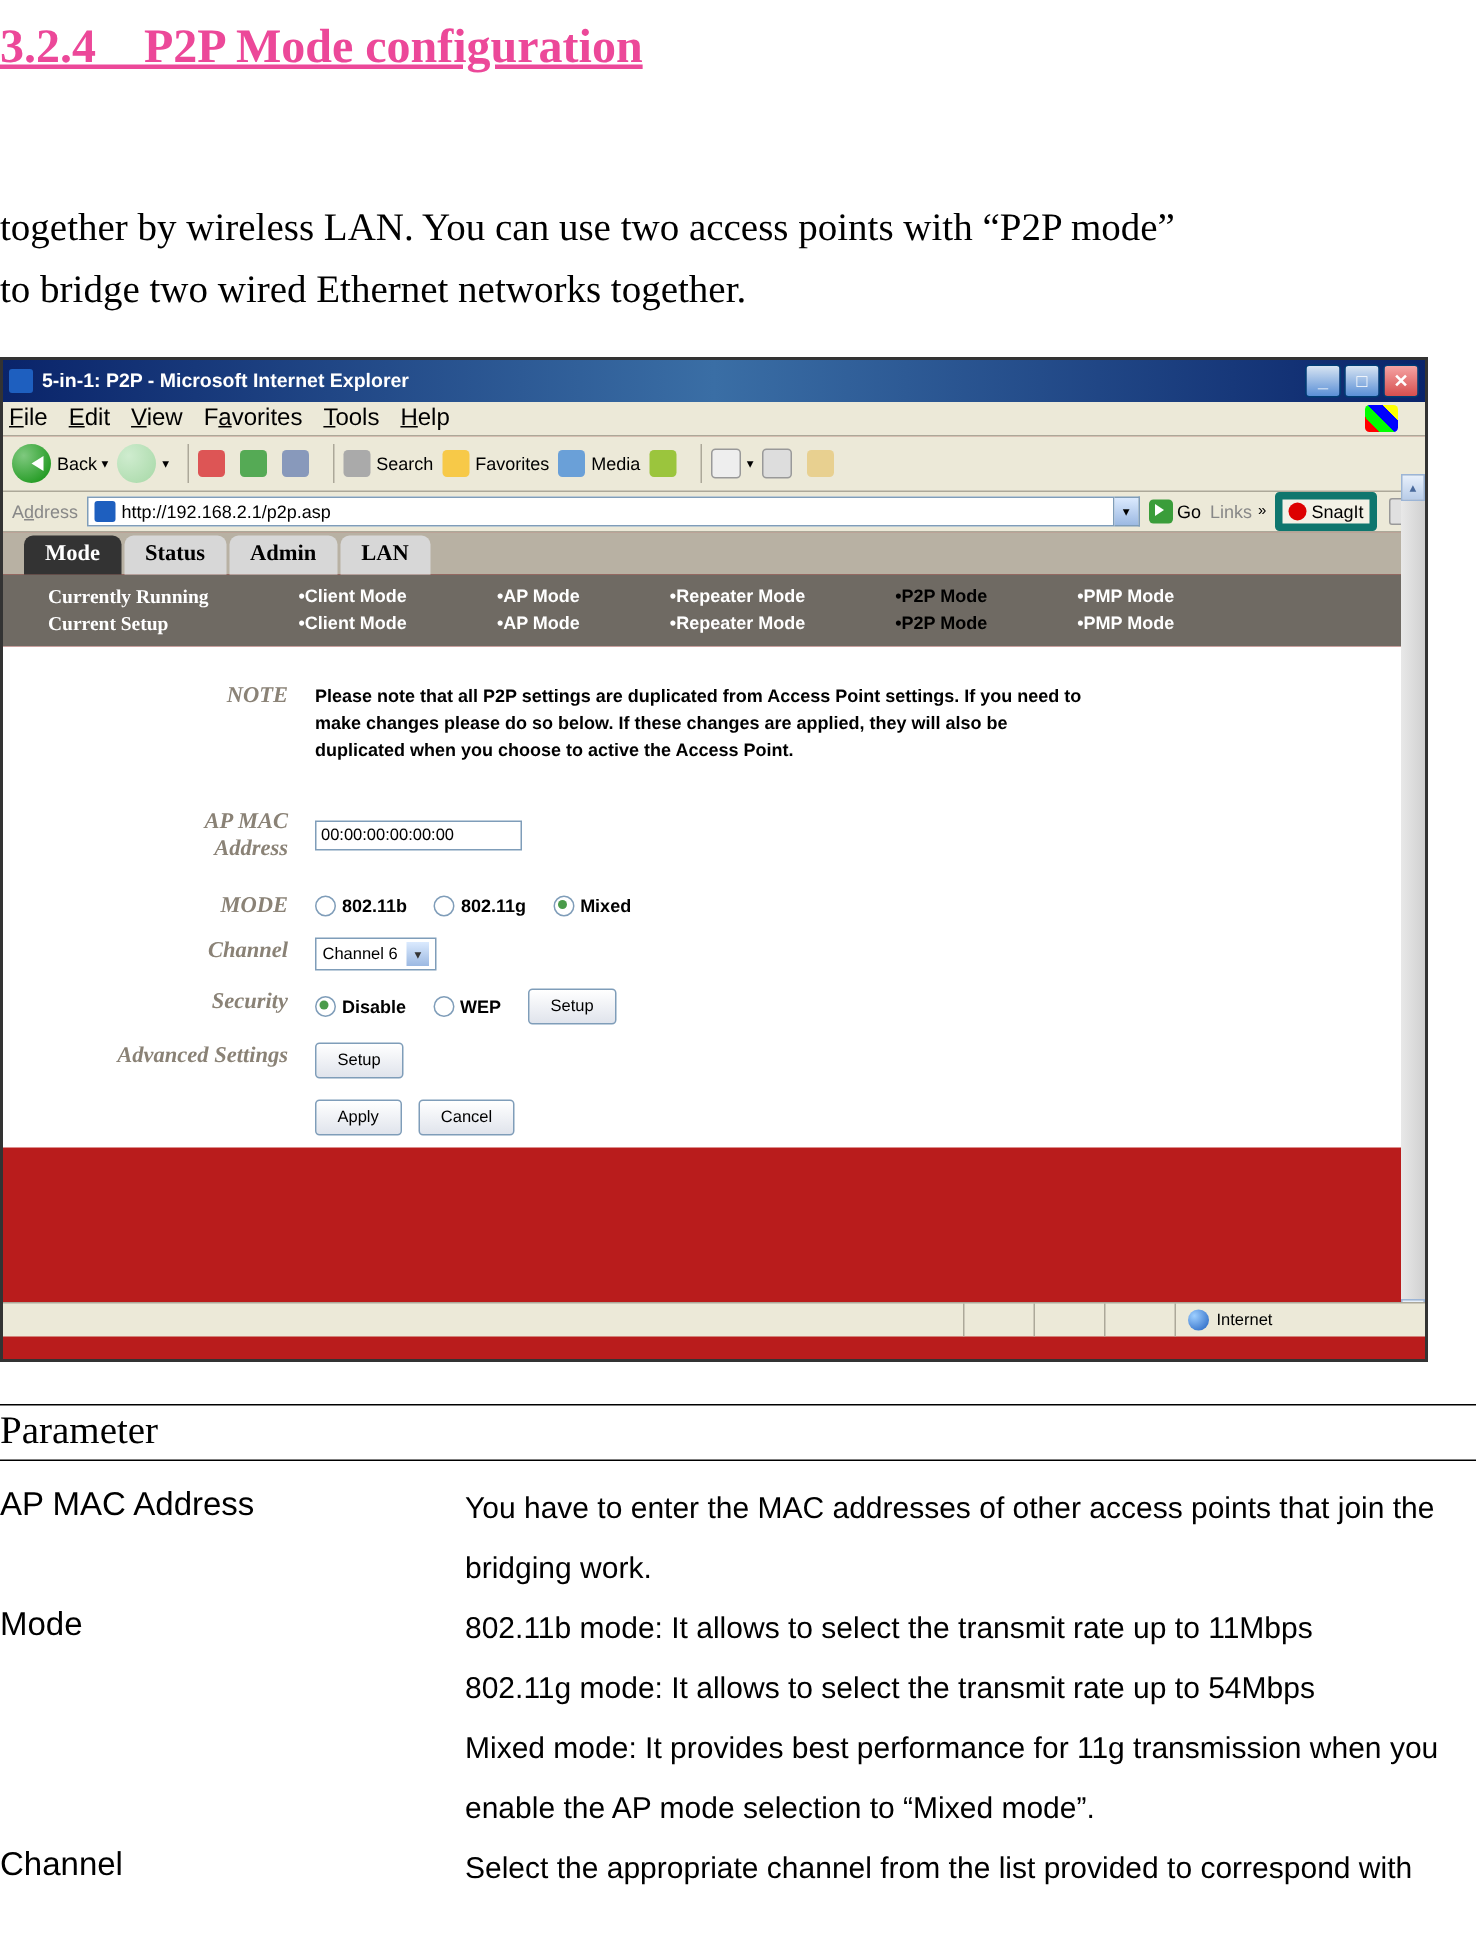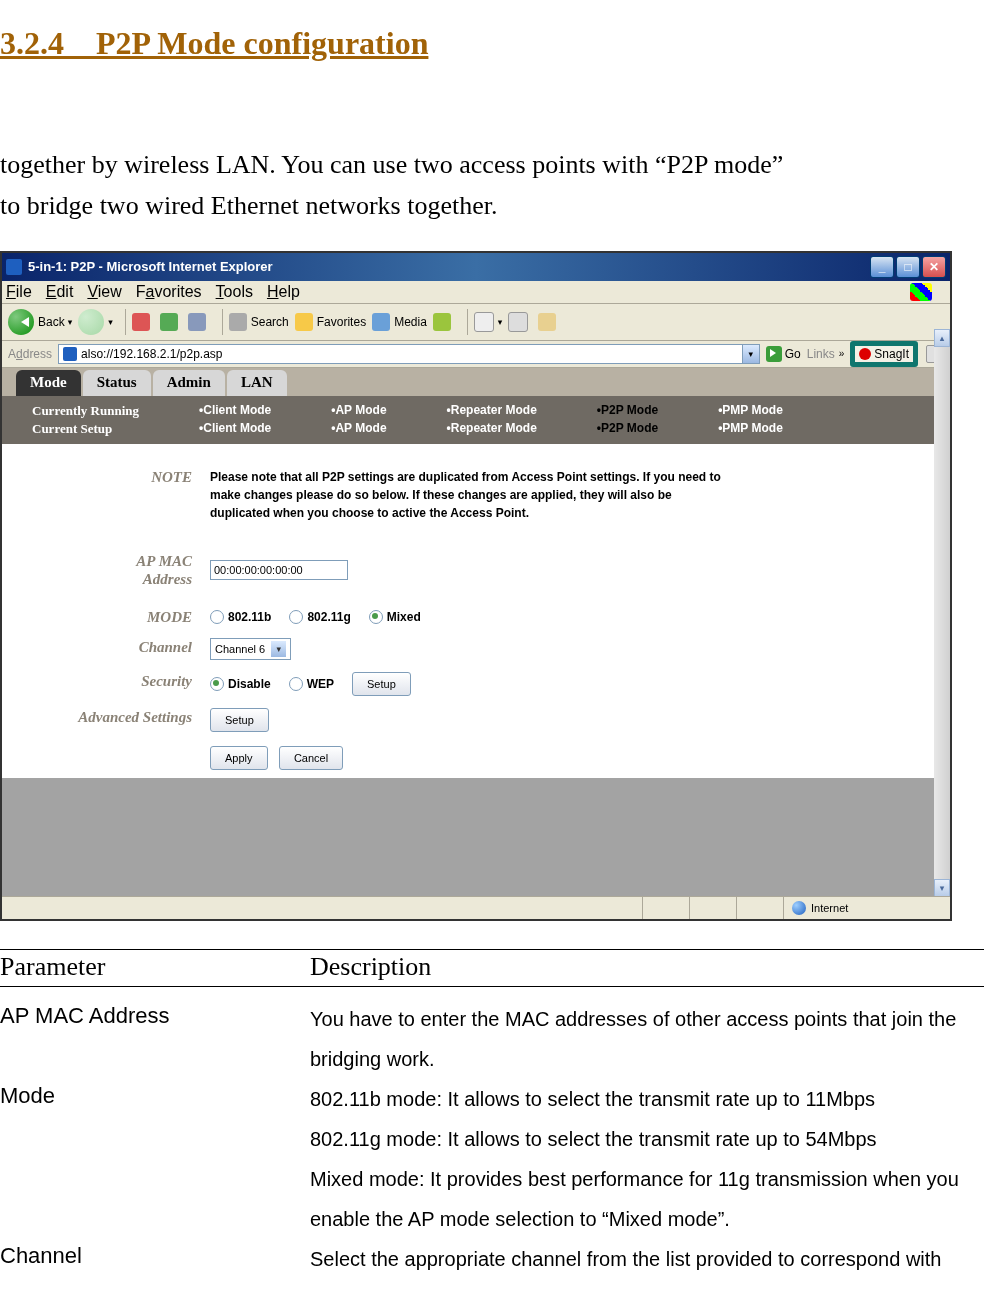--- a/index.html
+++ b/index.html
@@ -1,19 +1,19 @@
 <!DOCTYPE html>
 <html><head>
 <meta charset="utf-8">
 <style>
 body{margin:0;font-family:"Times New Roman",serif;color:#000;width:984px;background:#fff}
 .page{padding:8px 0 0 0}
-.heading{color:#a16207;font-size:32px;font-weight:bold;text-decoration:underline;margin:17px 0 40px 0}
+.heading{color:#ec4899;font-size:32px;font-weight:bold;text-decoration:underline;margin:4px 0 40px 0}
 .intro{font-size:26px;line-height:1.6;margin-bottom:24px}
-.screenshot{border:2px solid #333;width:948px;height:666px;margin:0 0 28px 0;background:#a3a3a3;position:relative;overflow:hidden;font-family:Tahoma,Arial,sans-serif}
+.screenshot{border:2px solid #333;width:948px;height:666px;margin:0 0 28px 0;background:#b91c1c;position:relative;overflow:hidden;font-family:Tahoma,Arial,sans-serif}
 .titlebar{background:linear-gradient(to right,#0a246a,#3a6ea5,#0a246a);height:28px;display:flex;align-items:center;padding:0 4px;color:#fff;font-size:13px}
 .titlebar .ie-icon{width:16px;height:16px;background:#1e5fbf;border-radius:2px;margin-right:6px}
 .titlebar .title-text{flex:1;font-weight:bold}
 .titlebar .winbtn{width:22px;height:20px;background:linear-gradient(#d7e4f2,#5a8fd6);border:1px solid #003c74;border-radius:3px;margin-left:2px;display:flex;align-items:center;justify-content:center;color:#fff;font-size:12px;font-weight:bold}
 .titlebar .winbtn.close{background:linear-gradient(#f5a3a3,#d64f4f)}
 .menubar{background:#ece9d8;height:22px;display:flex;align-items:center;padding:0 4px;font-size:16px;color:#000;border-bottom:1px solid #aca899}
 .menubar span{margin-right:14px}
 .menubar span u{text-decoration:underline}
 .menubar .winflag{margin-left:auto;width:22px;height:18px;background:linear-gradient(45deg,#f00 25%,#0f0 25% 50%,#00f 50% 75%,#ff0 75%);border-radius:3px}
 .toolbar{background:#ece9d8;height:36px;display:flex;align-items:center;padding:0 6px;font-size:12px;border-bottom:1px solid #aca899}
@@ -63,21 +63,21 @@
 .radio{width:12px;height:12px;border:1px solid #7f9db9;border-radius:50%;display:inline-block;margin-right:4px;vertical-align:middle;position:relative;background:#fff}
 .radio.sel::after{content:"";position:absolute;left:2px;top:2px;width:6px;height:6px;background:#4a9b4a;border-radius:50%}
 .rlabel{margin-right:18px;font-weight:bold}
 .select{border:1px solid #7f9db9;background:#fff;height:20px;font-size:11px;display:inline-flex;align-items:center;padding:0 4px}
 .select .dd{width:15px;height:16px;background:linear-gradient(#dbeafe,#9cb9e2);margin-left:6px;display:flex;align-items:center;justify-content:center;font-size:9px;color:#333}
 .ubtn{border:1px solid #7f9db9;background:linear-gradient(#fff,#e0e4ec);border-radius:3px;height:22px;padding:0 14px;font-size:11px;font-family:Arial,sans-serif;display:inline-flex;align-items:center;margin-right:8px}
 .btnrow{padding:8px 0 8px 208px}
 .ie-scroll{position:absolute;right:0;top:76px;bottom:22px;width:16px;background:linear-gradient(to right,#e8e8e8,#d0d0d0)}
 .ie-scroll .up,.ie-scroll .down{height:16px;background:linear-gradient(#e8f0fb,#b8cce8);border:1px solid #9cb5d6;display:flex;align-items:center;justify-content:center;font-size:9px;color:#4a6a9c}
 .ie-scroll .down{position:absolute;bottom:0;left:0;right:0}
-.statusbar{position:absolute;bottom:0;left:0;right:0;height:22px;background:#ece9d8;border-top:1px solid #aca899;display:flex;align-items:center;font-size:11px}
+.statusbar{position:absolute;bottom:15px;left:0;right:0;height:22px;background:#ece9d8;border-top:1px solid #aca899;display:flex;align-items:center;font-size:11px}
 .statusbar .cell{border-left:1px solid #aca899;height:100%;display:flex;align-items:center;padding:0 8px}
 .statusbar .spacer{flex:1}
 .statusbar .globe{width:14px;height:14px;background:radial-gradient(circle at 30% 30%,#9ecfff,#1e5fbf);border-radius:50%;margin-right:5px}
 .paramtable{width:100%;font-size:26px;margin-top:8px}
 .paramtable .hdr{display:flex}
 .paramtable .hdr div{padding-bottom:4px}
 .paramtable .c1{width:310px}
 .paramtable .c2{flex:1}
 .hr1{border:none;border-top:1px solid #000;margin:0 0 2px 0}
 .hr2{border:none;border-top:1px solid #000;margin:0 0 12px 0}
@@ -162,21 +162,21 @@
           <span class="tbicon i-print"></span>
         </span>
       <span class="btn">
           <span class="tbicon i-edit"></span>
         </span>
     </div>
     <div class="addrbar">
       <span class="lbl">A<u>d</u>dress</span>
       <span class="url">
           <span class="ieic"></span>
-          <span>also://192.168.2.1/p2p.asp</span>
+          <span>http://192.168.2.1/p2p.asp</span>
         </span>
       <span style="width:16px;height:18px;background:linear-gradient(#dbeafe,#9cb9e2);border:1px solid #7f9db9;border-left:none;font-size:9px;display:flex;align-items:center;justify-content:center">▾</span>
       <span class="go">
           <span class="arr"></span>
           <span>Go</span>
         </span>
       <span class="links">Links</span>
       <span class="chev">»</span>
       <span class="snag">
           <span class="s"></span>
@@ -285,21 +285,20 @@
           <span class="globe"></span>
           <span>Internet</span>
         </div>
     </div>
   </div>
 
   <div class="paramtable">
     <hr class="hr1">
     <div class="hdr">
       <div class="c1">Parameter</div>
-      <div class="c2">Description</div>
     </div>
     <hr class="hr2">
     <div class="desc-rows">
       <div class="desc-row">
         <div class="p">AP MAC Address</div>
         <div class="d">You have to enter the MAC addresses of other access points that join the bridging work.</div>
       </div>
       <div class="desc-row">
         <div class="p">Mode</div>
         <div class="d">

